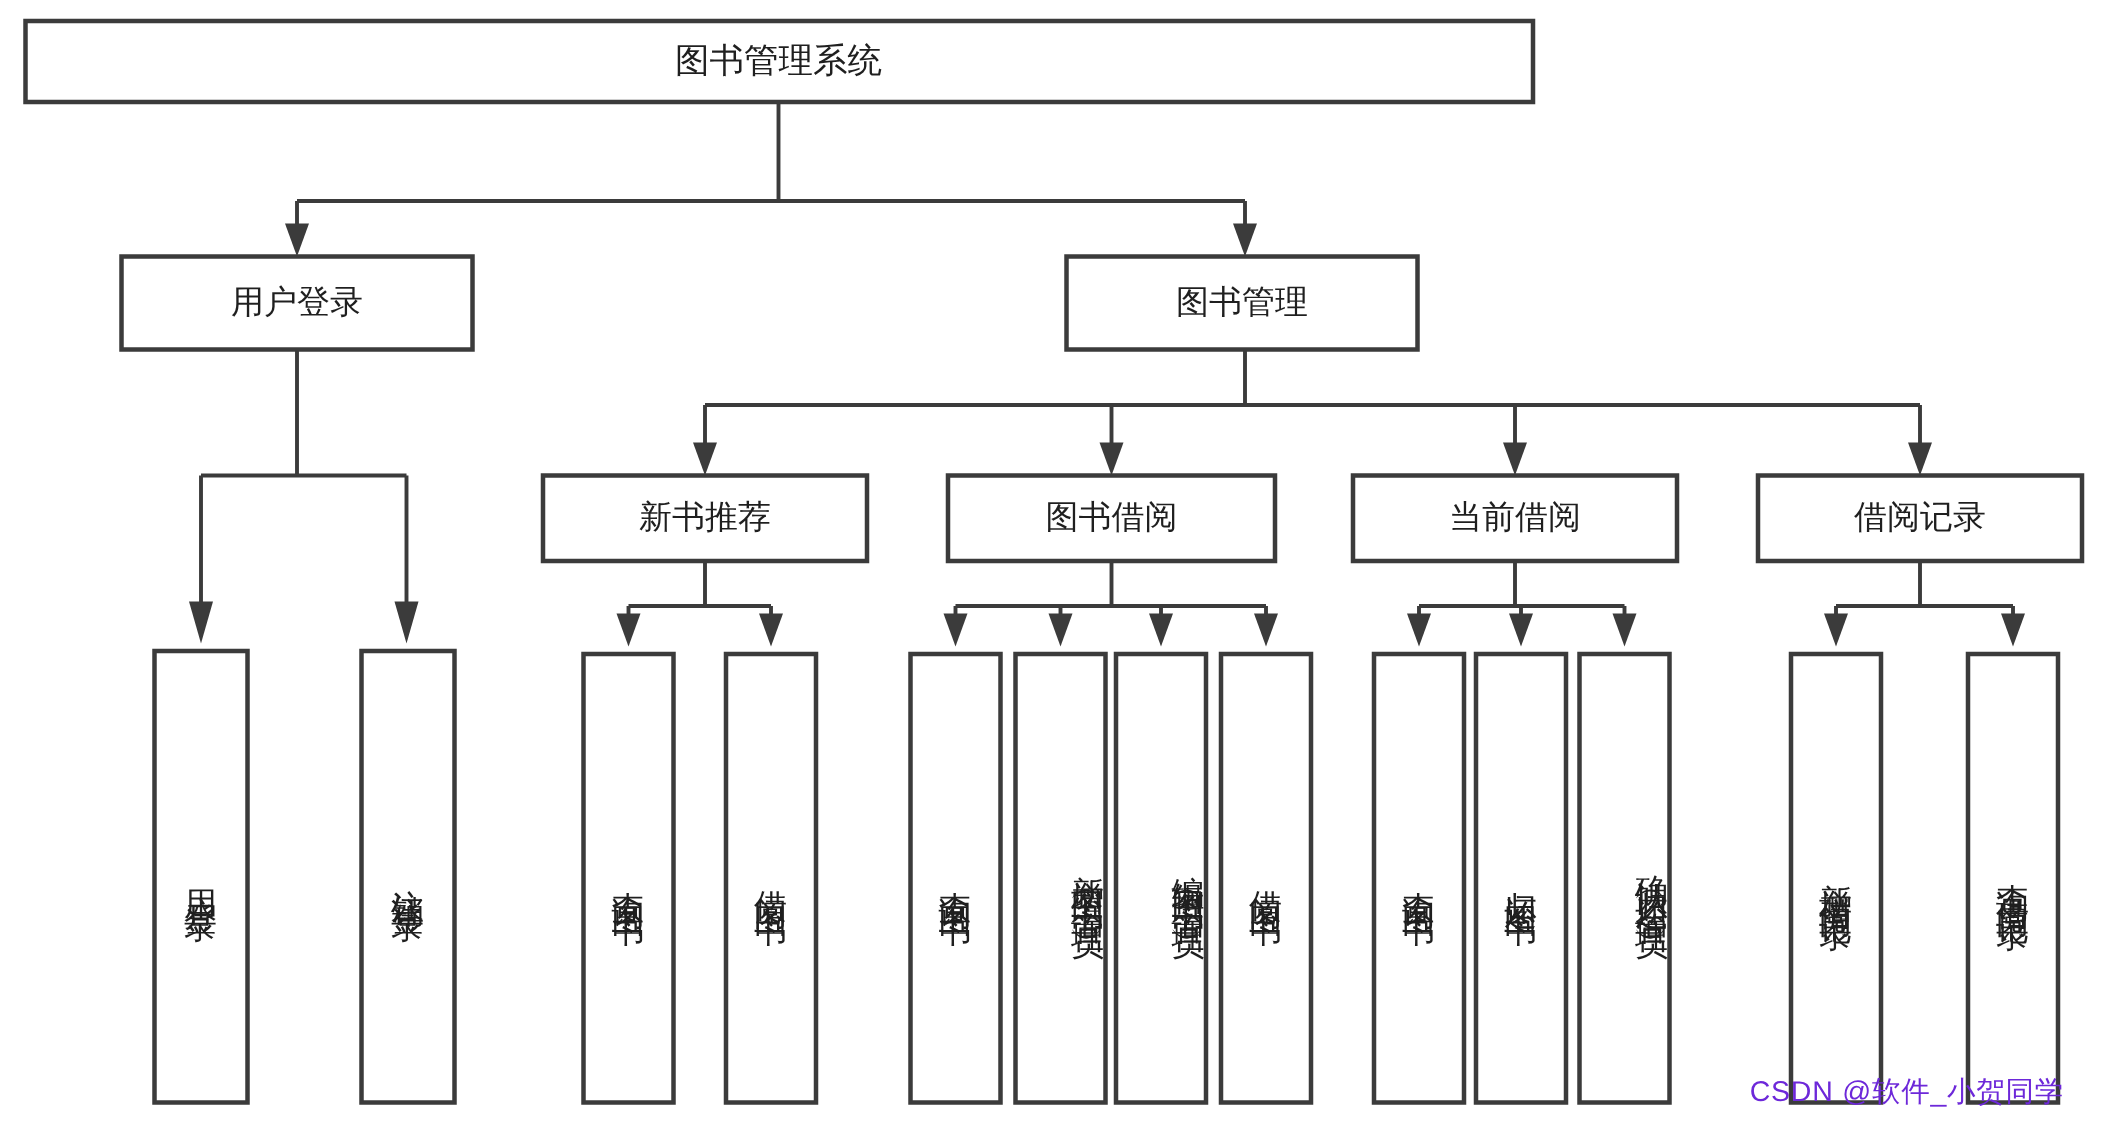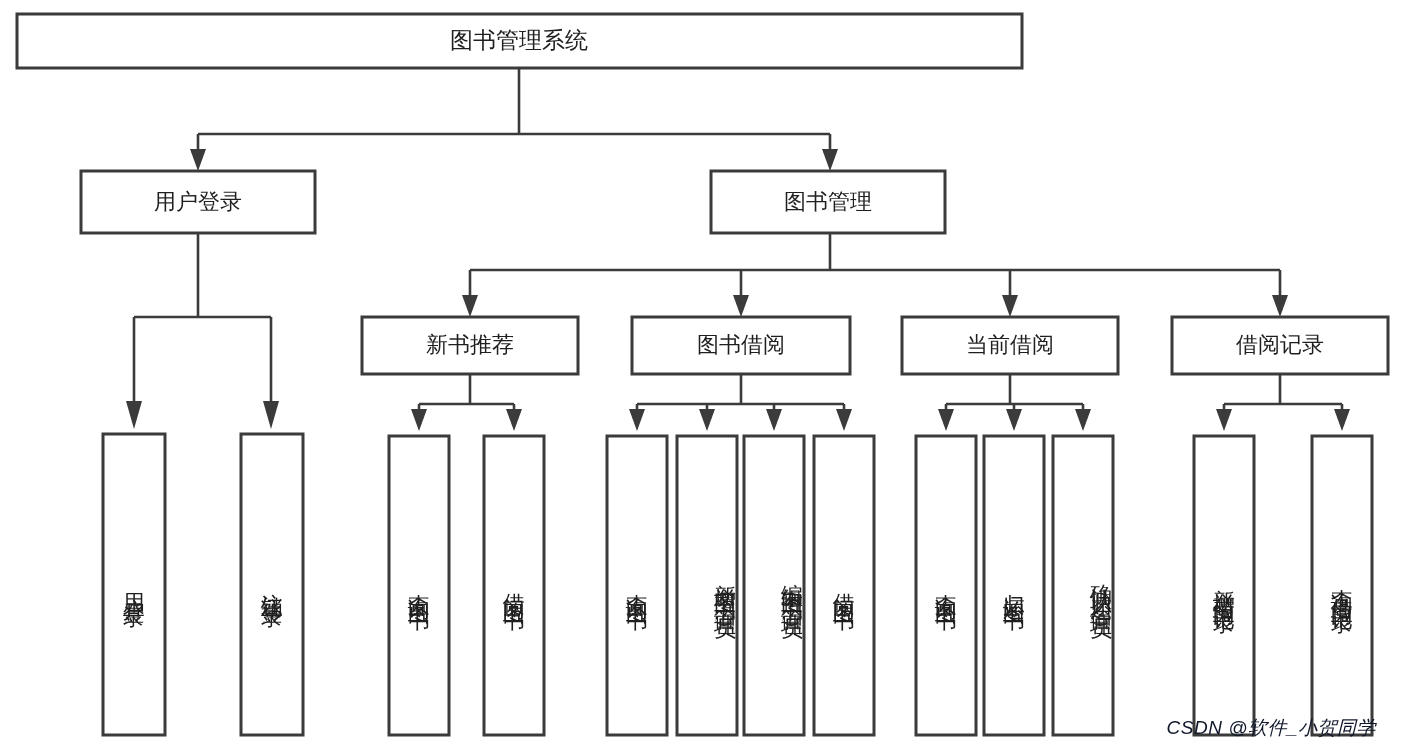--- a/index.html
+++ b/index.html
@@ -66,24 +66,23 @@
     text-align: center;
     pointer-events: none;
     user-select: none;
   }
   .watermark {
     position: absolute;
     right: 14px;
     bottom: 6px;
     font-family: "Liberation Sans", "DejaVu Sans", sans-serif;
     font-size: 19px;
-    color: #0f172a;
+    color: #6d28d9;
     letter-spacing: 0.5px;
     white-space: nowrap;
-    font-style: italic;
   }
 </style>
 </head>
 <body>
 
 <div id="diagram-root">
 
   <svg class="diagram-canvas" viewBox="0 0 1405 747">
 
     <g>

